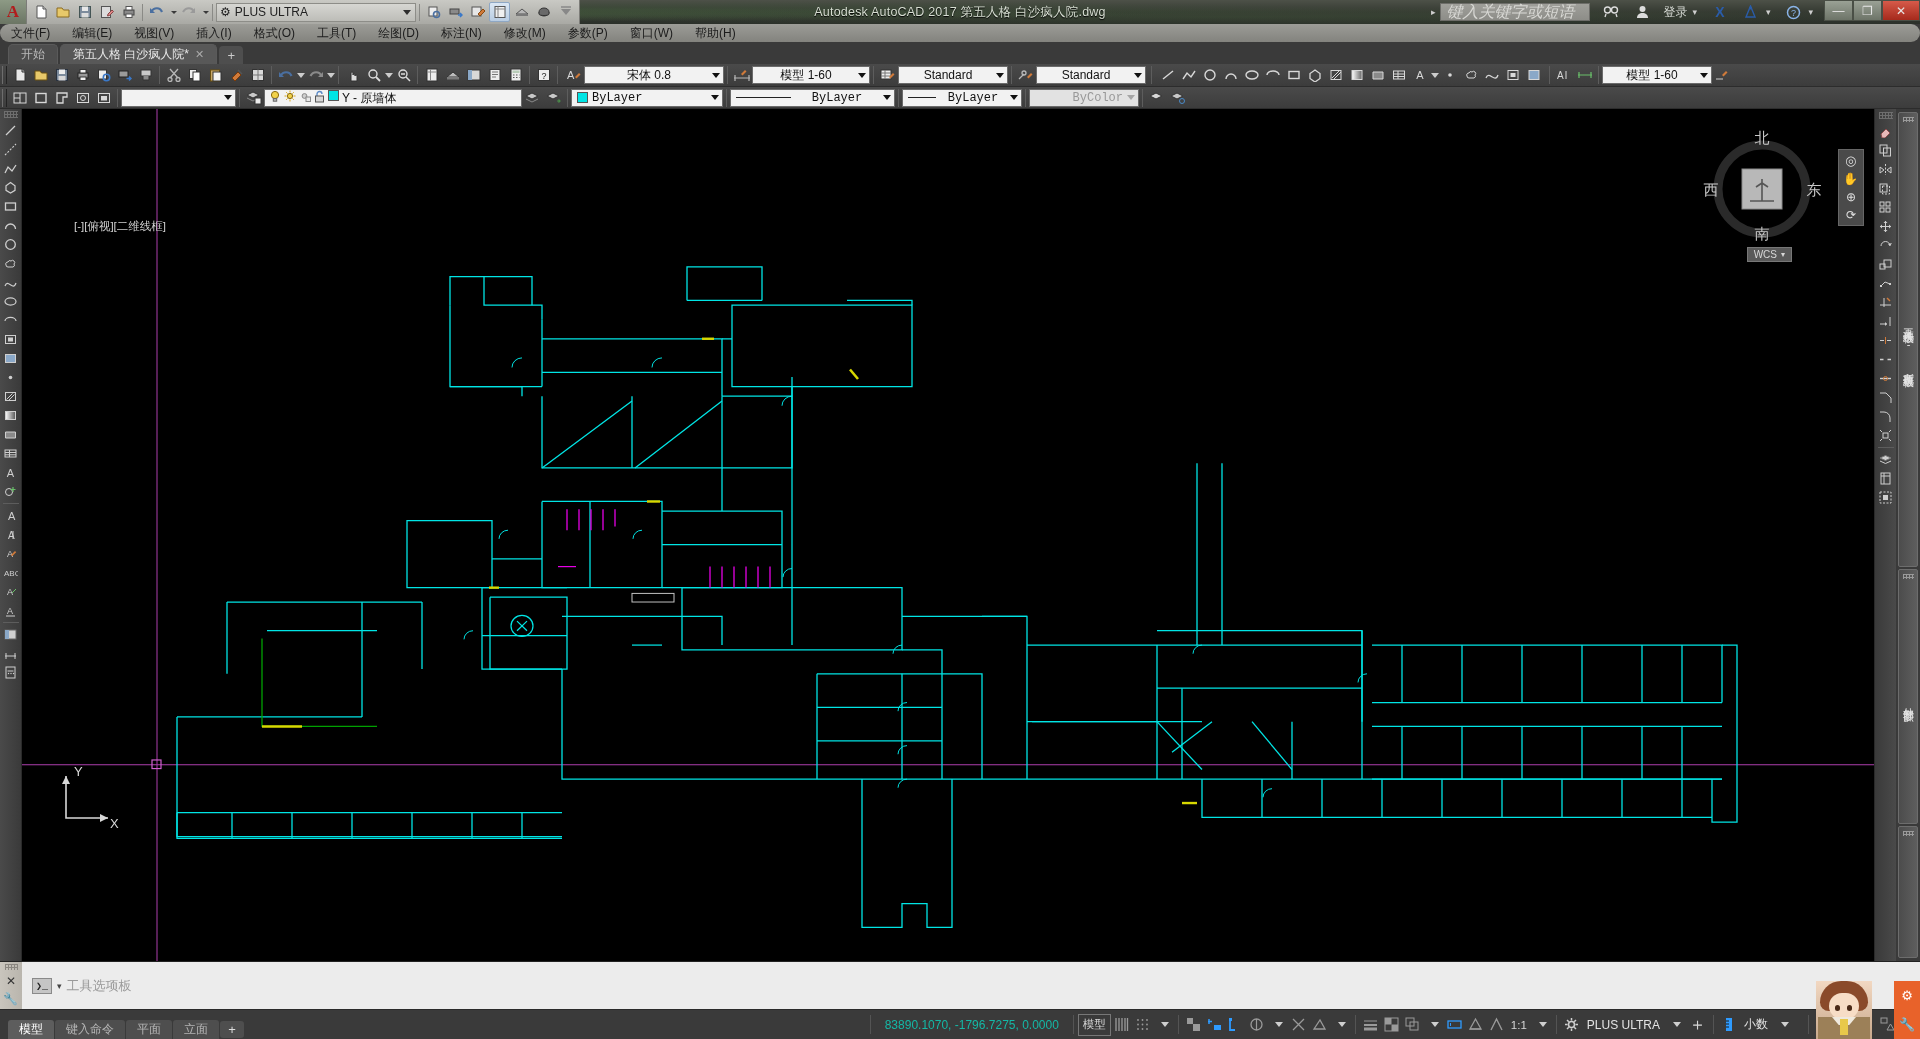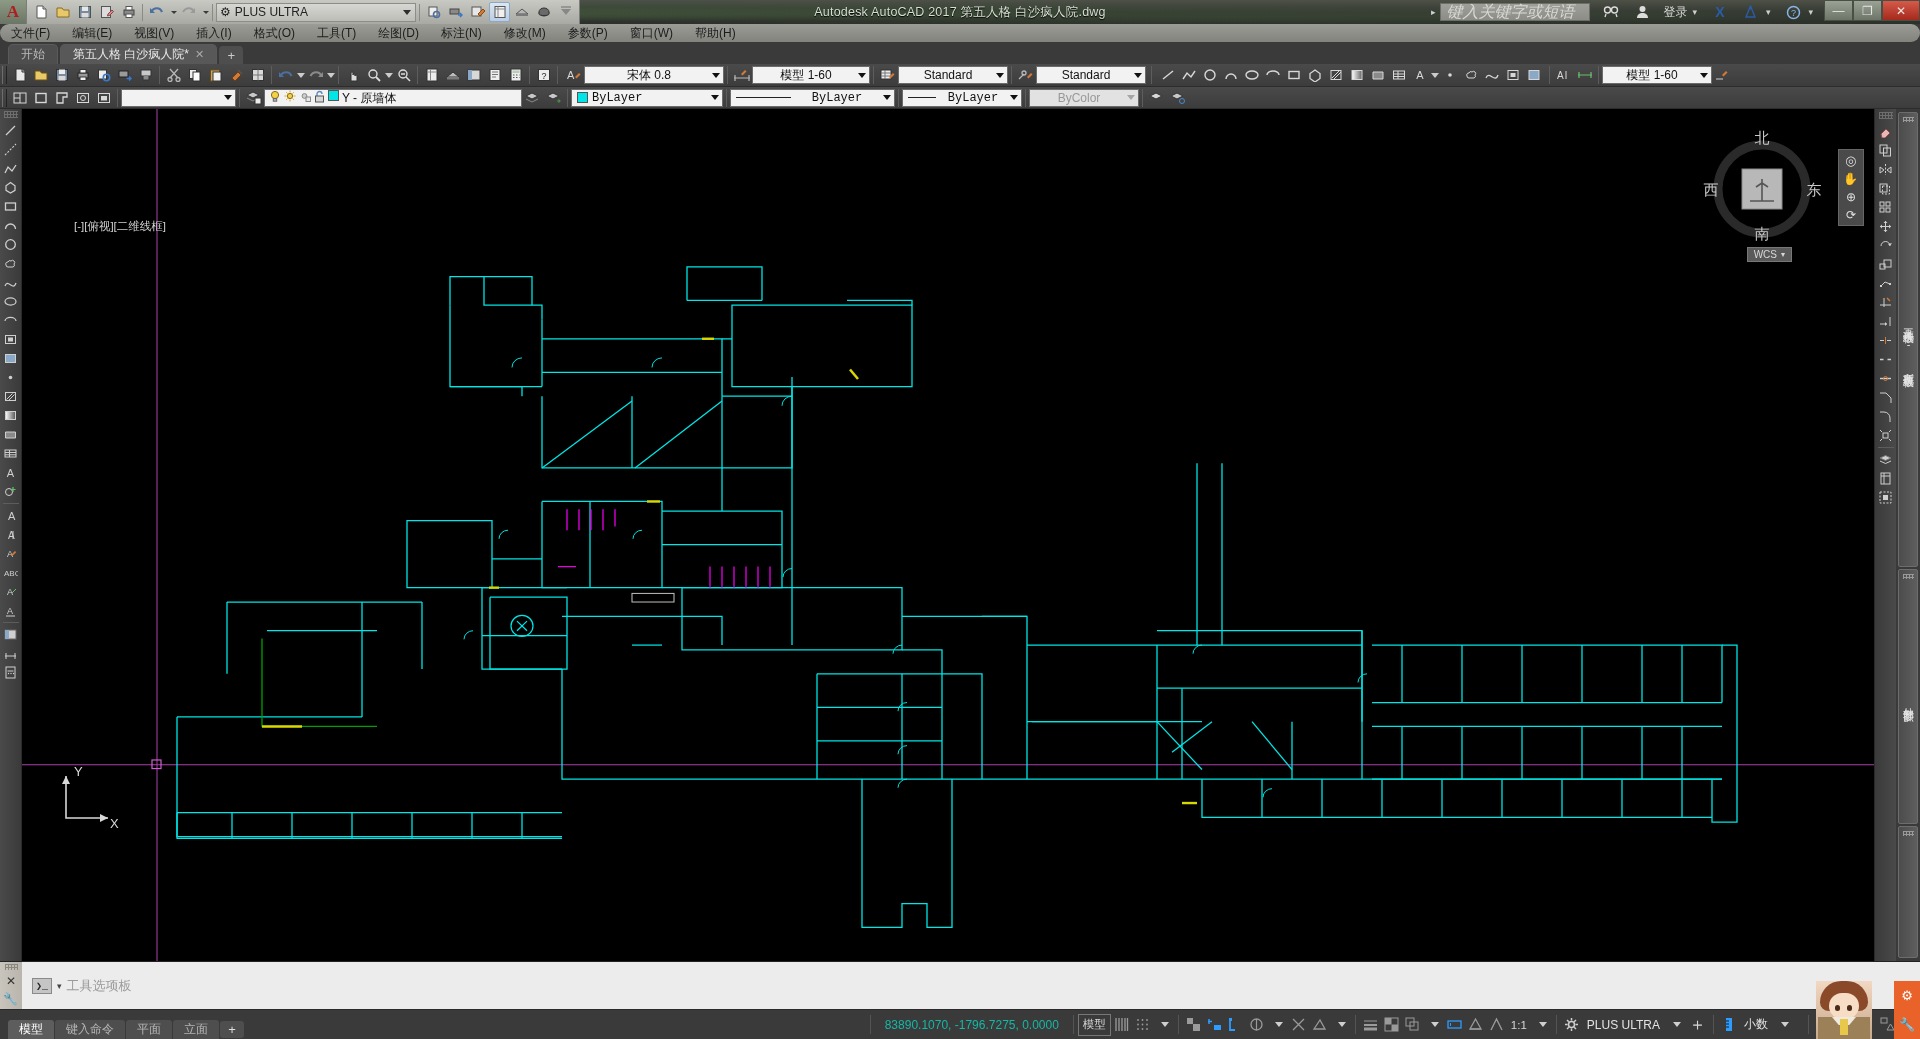--- a/index.html
+++ b/index.html
@@ -849,21 +849,21 @@
       <i class="ar"></i>
     </div>
     <div class="tsep"></div>
     <div class="tcombo" style="width:120px">
       <span class="ltline" style="width:28px"></span>
       <span class="v" style="font-family:'Liberation Mono',monospace">ByLayer</span>
       <i class="ar"></i>
     </div>
     <div class="tsep"></div>
     <div class="tcombo dis lt" style="width:110px">
-      <span class="v lt" style="text-align:center;font-family:Liberation Sans, sans-serif">ByColor</span>
+      <span class="v lt" style="text-align:right;font-family:Liberation Mono, monospace">ByColor</span>
       <i class="ar"></i>
     </div>
     <div class="tsep"></div>
     <div class="ti">
         <svg width="16" height="15" viewBox="0 0 16 15">
           <path d="M1 6l6-3 6 3-6 3z" fill="#d8d8d8" stroke="#333"></path>
         </svg>
       </div>
     <div class="ti">
         <svg width="16" height="15" viewBox="0 0 16 15">

